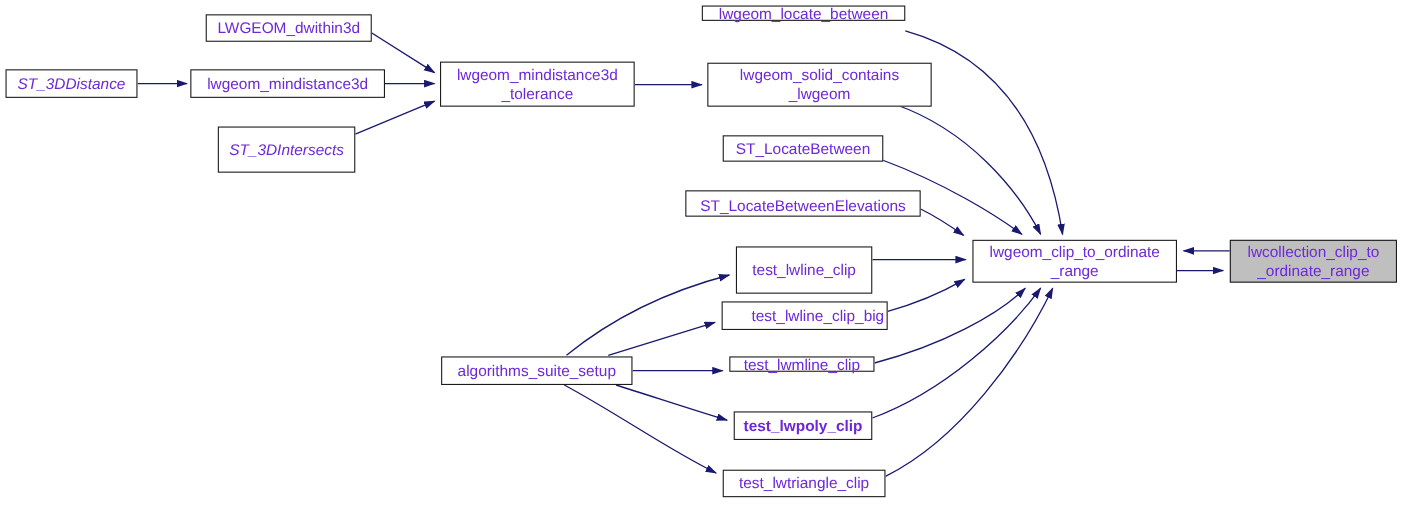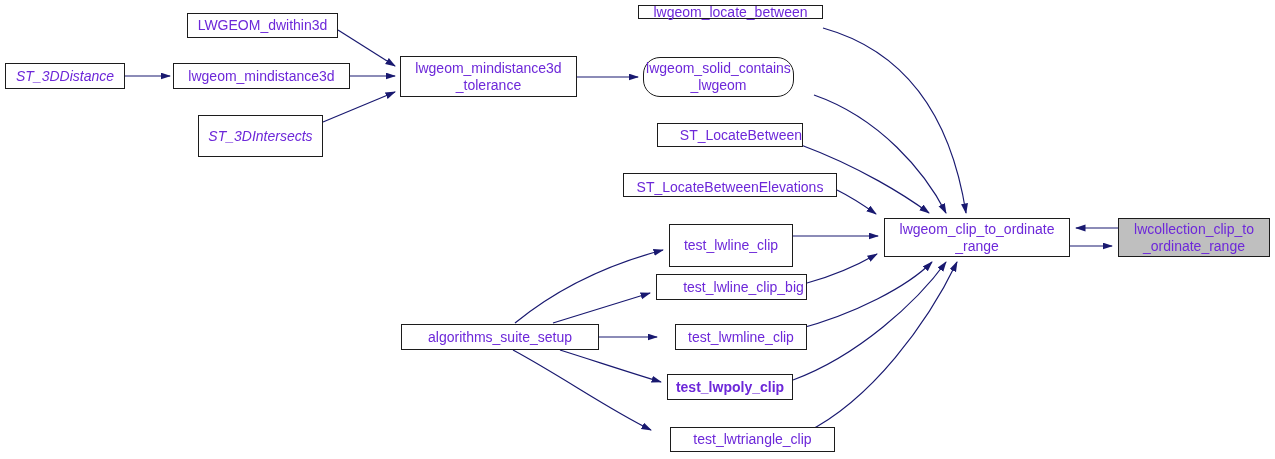--- a/index.html
+++ b/index.html
@@ -93,46 +93,46 @@
     <div class="node" style="left: 198px; top: 115px; width: 125px; height: 42px; font-style: italic;">
       <span>ST_3DIntersects</span>
     </div>
     <div class="node" style="left: 400px; top: 56px; width: 177px; height: 41px;">
       <span>lwgeom_mindistance3d</span>
       <span>_tolerance</span>
     </div>
     <div class="node" style="left: 638px; top: 5px; width: 185px; height: 14px;">
       <span>lwgeom_locate_between</span>
     </div>
-    <div class="node" style="left: 643px; top: 57px; width: 151px; height: 40px; border-radius: 17px;">
+    <div class="node" style="left: 643px; top: 57px; width: 204px; height: 40px;">
       <span>lwgeom_solid_contains</span>
       <span>_lwgeom</span>
     </div>
-    <div class="node" style="left: 657px; top: 123px; width: 146px; height: 24px; align-items: flex-end;">
+    <div class="node" style="left: 657px; top: 123px; width: 146px; height: 24px;">
       <span>ST_LocateBetween</span>
     </div>
     <div class="node" style="left: 623px; top: 173px; width: 214px; height: 24px; justify-content: flex-end;">
       <span>ST_LocateBetweenElevations</span>
     </div>
     <div class="node" style="left: 669px; top: 224px; width: 124px; height: 43px;">
       <span>test_lwline_clip</span>
     </div>
     <div class="node" style="left: 656px; top: 274px; width: 151px; height: 26px; padding-left: 24px;">
       <span>test_lwline_clip_big</span>
     </div>
-    <div class="node" style="left: 401px; top: 324px; width: 198px; height: 26px;">
+    <div class="node" style="left: 401px; top: 324px; width: 174px; height: 26px;">
       <span>algorithms_suite_setup</span>
     </div>
-    <div class="node" style="left: 663px; top: 324px; width: 132px; height: 26px; margin-left: 12px;">
+    <div class="node" style="left: 663px; top: 324px; width: 132px; height: 14px;">
       <span>test_lwmline_clip</span>
     </div>
     <div class="node" style="left: 667px; top: 374px; width: 126px; height: 26px; font-weight: bold;">
       <span>test_lwpoly_clip</span>
     </div>
-    <div class="node" style="left: 657px; top: 427px; width: 165px; height: 25px; margin-left: 13px;">
+    <div class="node" style="left: 657px; top: 427px; width: 148px; height: 25px;">
       <span>test_lwtriangle_clip</span>
     </div>
     <div class="node" style="left: 884px; top: 218px; width: 186px; height: 39px;">
       <span>lwgeom_clip_to_ordinate</span>
       <span>_range</span>
     </div>
     <div class="node hl" style="left: 1118px; top: 218px; width: 152px; height: 39px;">
       <span>lwcollection_clip_to</span>
       <span>_ordinate_range</span>
     </div>

